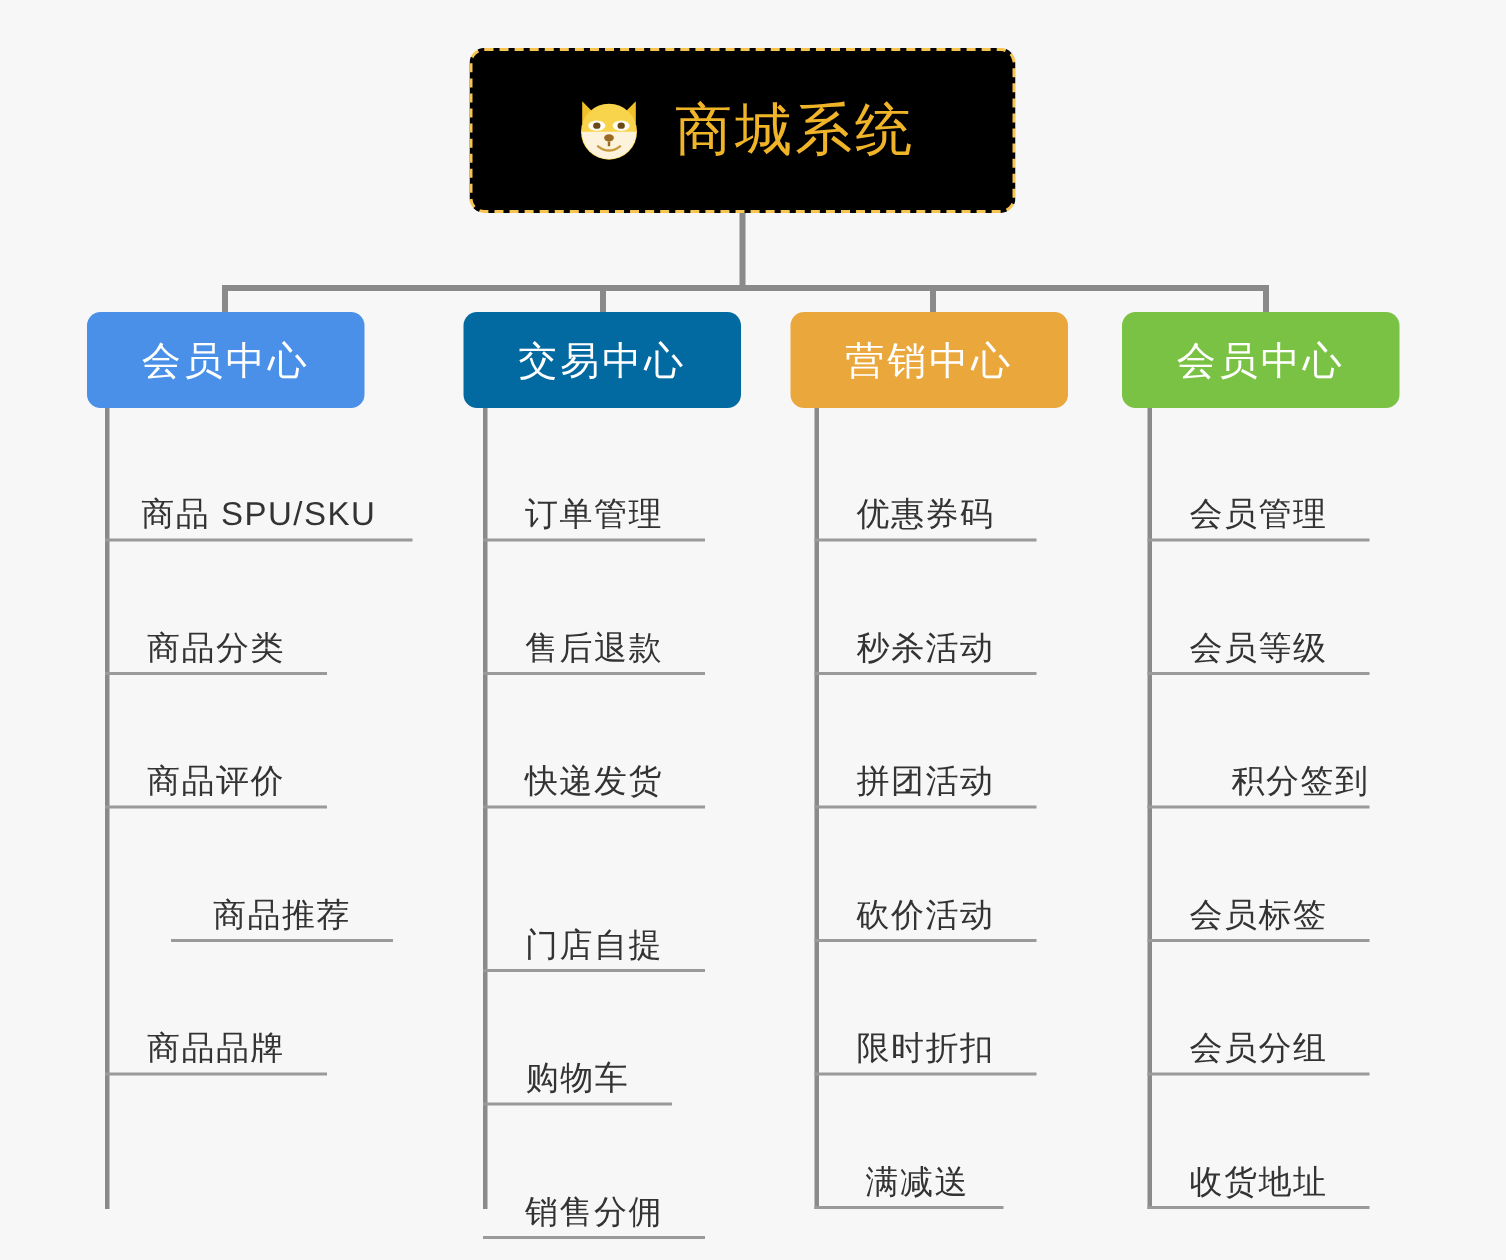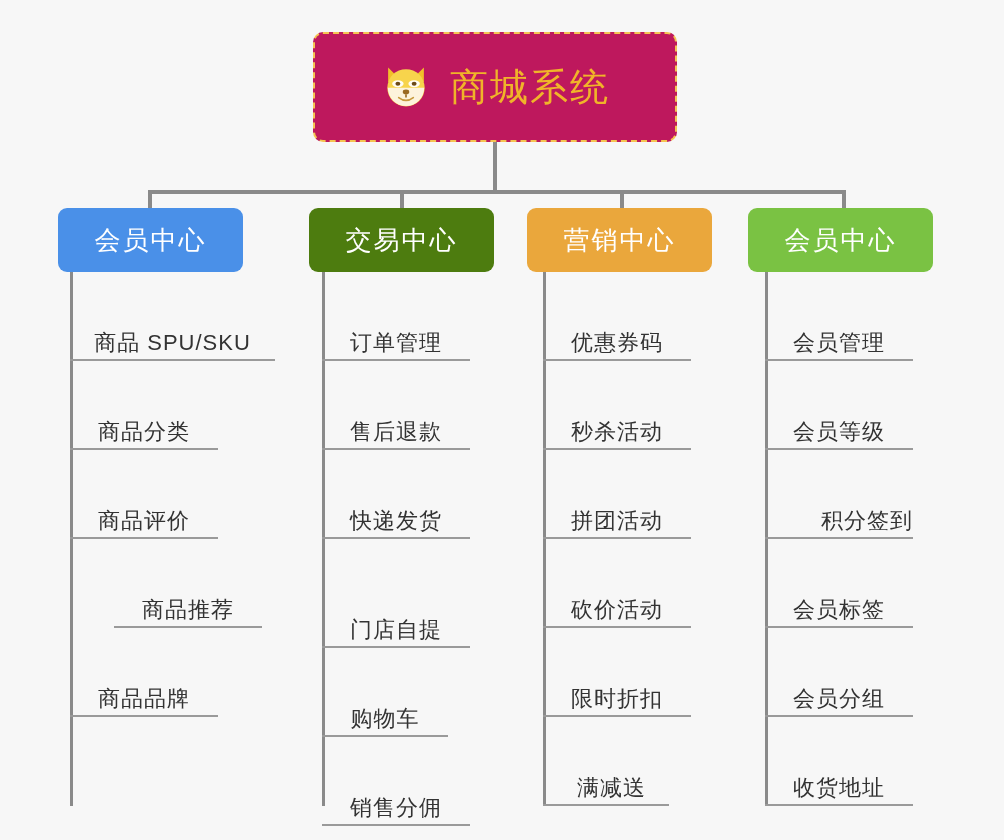--- a/index.html
+++ b/index.html
@@ -21,21 +21,21 @@
   }
 
   
   .root-node {
     position: absolute;
     left: 313px;
     top: 32px;
     width: 364px;
     height: 110px;
     box-sizing: border-box;
-    background: #be185d;
+    background: #000000;
     border: 2px dashed #f5c451;
     border-radius: 10px;
     display: flex;
     align-items: center;
     justify-content: center;
     gap: 18px;
   }
   .root-emoji {
     width: 52px;
     height: 52px;
@@ -181,21 +181,21 @@
           <div class="leaf-underline" style="width: 148px;"></div>
         </div>
         <div class="leaf" style="width: 148px;">
           <span class="leaf-label">商品品牌</span>
           <div class="leaf-underline" style="width: 148px;"></div>
         </div>
       </div>
     </div>
     <div class="conn conn-drop" style="left: 400px;"></div>
     <div class="column" style="left: 309px; width: 185px;">
-      <div class="cat-header" style="width: 185px; background: #4d7c0f;">交易中心</div>
+      <div class="cat-header" style="width: 185px; background: #0369a1;">交易中心</div>
       <div class="trunk" style="left: 13px; height: 534px;"></div>
       <div class="leaves" style="left: 13px;">
         <div class="leaf" style="width: 148px;">
           <span class="leaf-label">订单管理</span>
           <div class="leaf-underline" style="width: 148px;"></div>
         </div>
         <div class="leaf" style="width: 148px;">
           <span class="leaf-label">售后退款</span>
           <div class="leaf-underline" style="width: 148px;"></div>
         </div>

